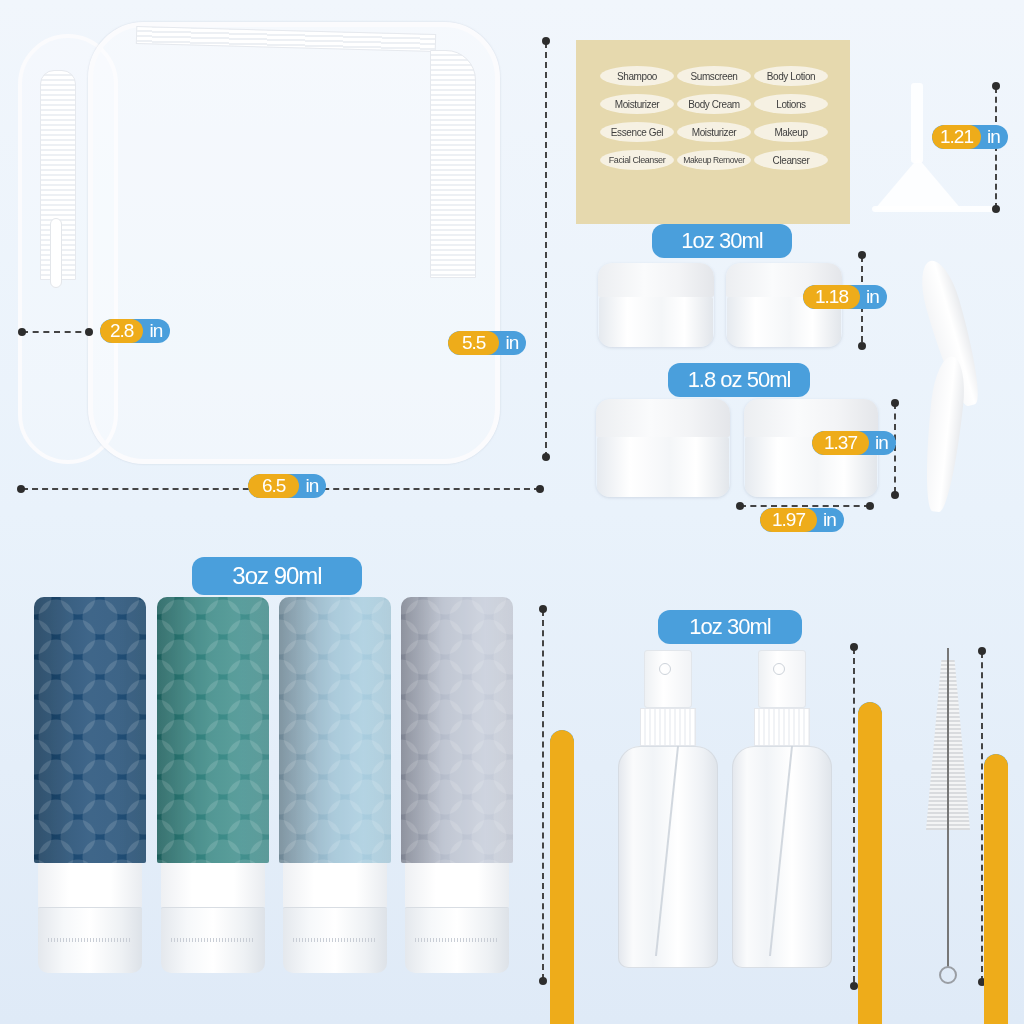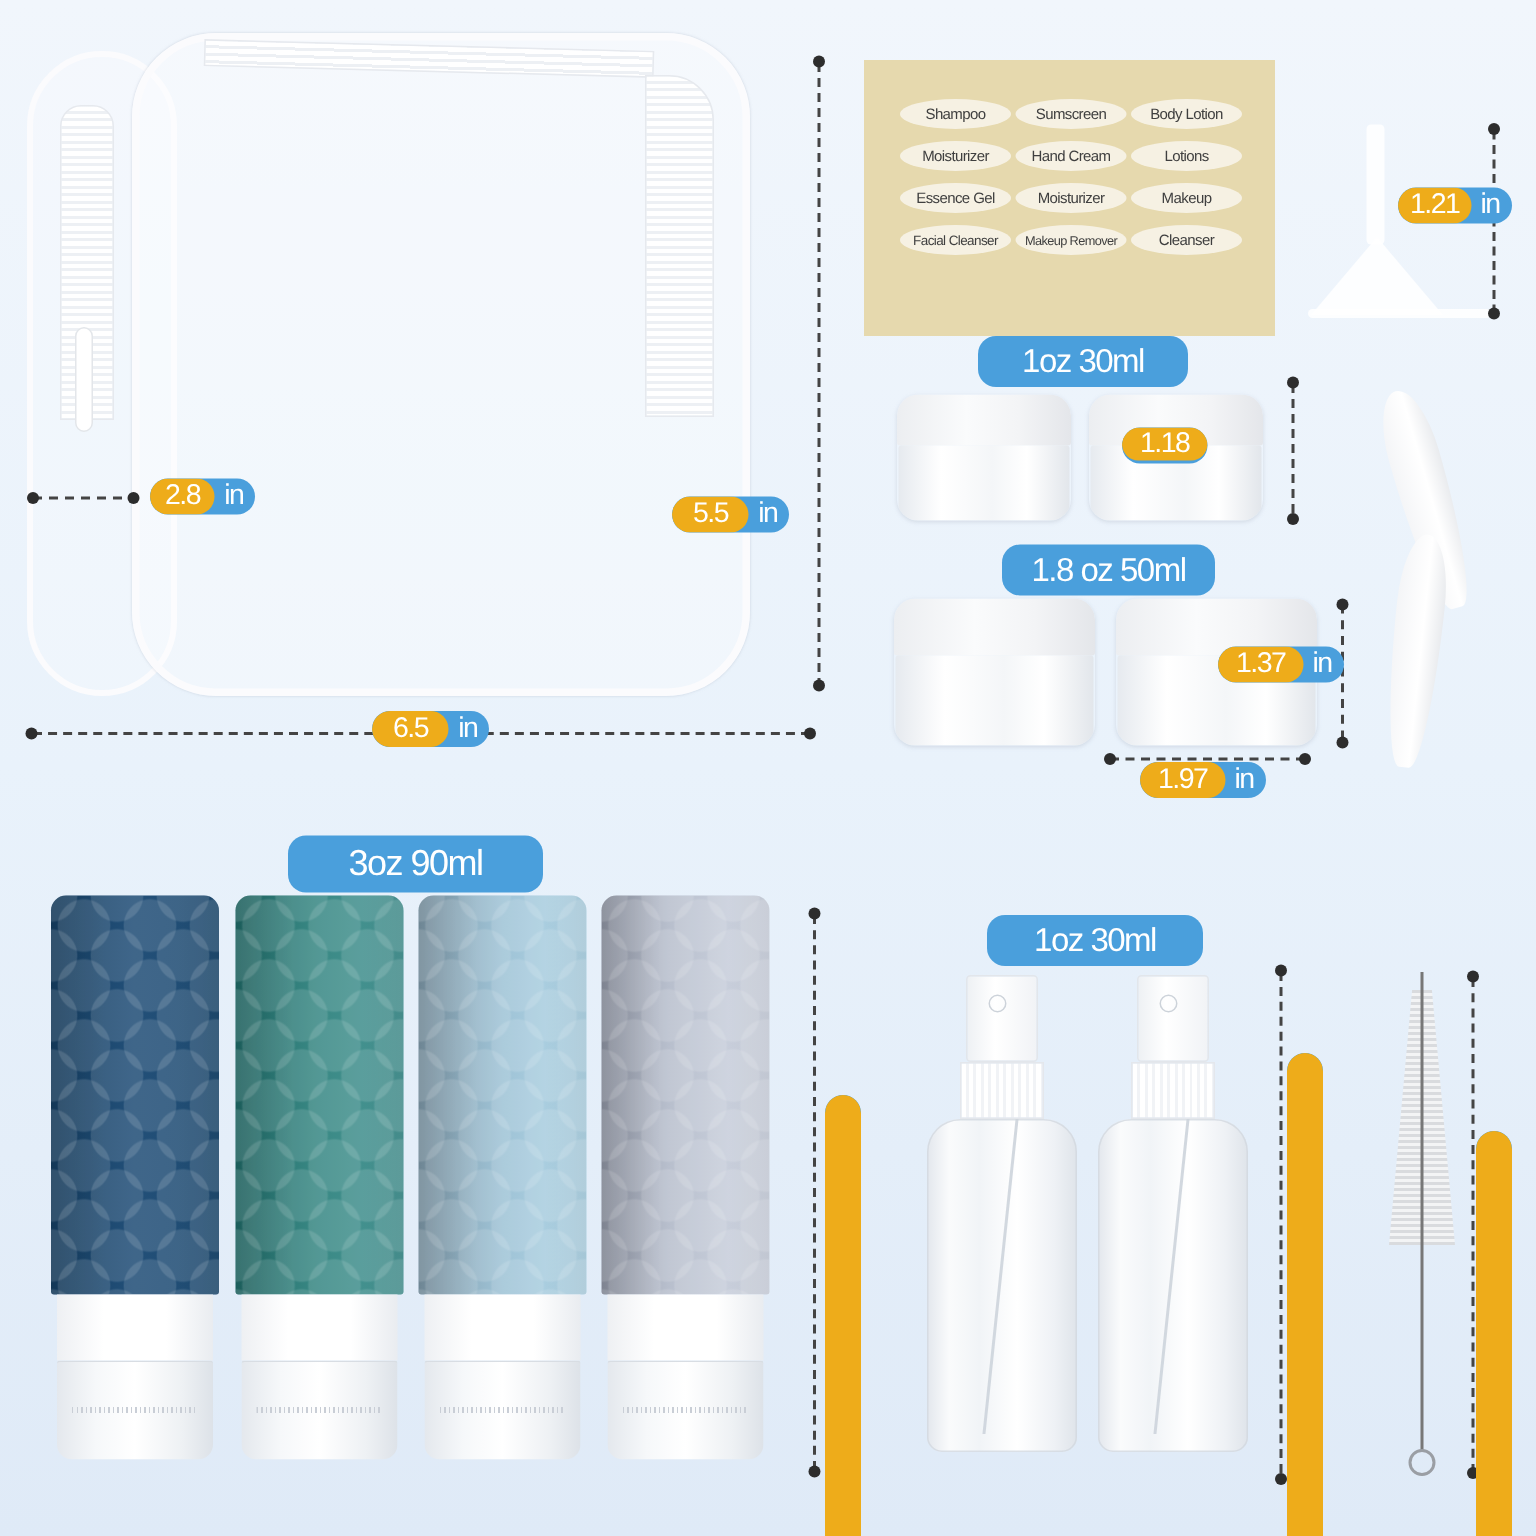--- a/index.html
+++ b/index.html
@@ -120,21 +120,21 @@
   <span class="num" style="padding:0 14px;">6.5</span>
   <span class="unit">in</span>
 </div>
 
 <div class="sheet" style="left:576px; top:40px; width:274px; height:184px;">
   <div class="sheet-grid">
     <div class="sticker">Shampoo</div>
     <div class="sticker">Sumscreen</div>
     <div class="sticker">Body Lotion</div>
     <div class="sticker">Moisturizer</div>
-    <div class="sticker">Hand Cream</div>
+    <div class="sticker">Body Cream</div>
     <div class="sticker">Lotions</div>
     <div class="sticker">Essence Gel</div>
     <div class="sticker">Moisturizer</div>
     <div class="sticker">Makeup</div>
     <div class="sticker" style="font-size:9px;">Facial Cleanser</div>
     <div class="sticker" style="font-size:8.5px;">Makeup Remover</div>
     <div class="sticker">Cleanser</div>
   </div>
 </div>
 
@@ -156,21 +156,21 @@
   <div class="lid" style="height:34px;"></div>
   <div class="body" style="height:50px;"></div>
 </div>
 <div class="jar" style="left:726px; top:263px; width:116px; height:84px;">
   <div class="lid" style="height:34px;"></div>
   <div class="body" style="height:50px;"></div>
 </div>
 <div class="dline-v" style="left:861px; top:256px; height:86px;"></div>
 <div class="dot" style="left:858px; top:251px;"></div>
 <div class="dot" style="left:858px; top:342px;"></div>
-<div class="measure" style="left:748px; top:285px;flex-direction:column;">
+<div class="measure" style="left:803px; top:285px;">
   <span class="num" style="padding:0 12px;">1.18</span>
   <span class="unit">in</span>
 </div>
 
 <div class="cap" style="left:668px; top:363px; width:142px;">1.8 oz 50ml</div>
 <div class="jar" style="left:596px; top:399px; width:134px; height:98px;">
   <div class="lid" style="height:38px;"></div>
   <div class="body" style="height:60px;"></div>
 </div>
 <div class="jar" style="left:744px; top:399px; width:134px; height:98px;">

